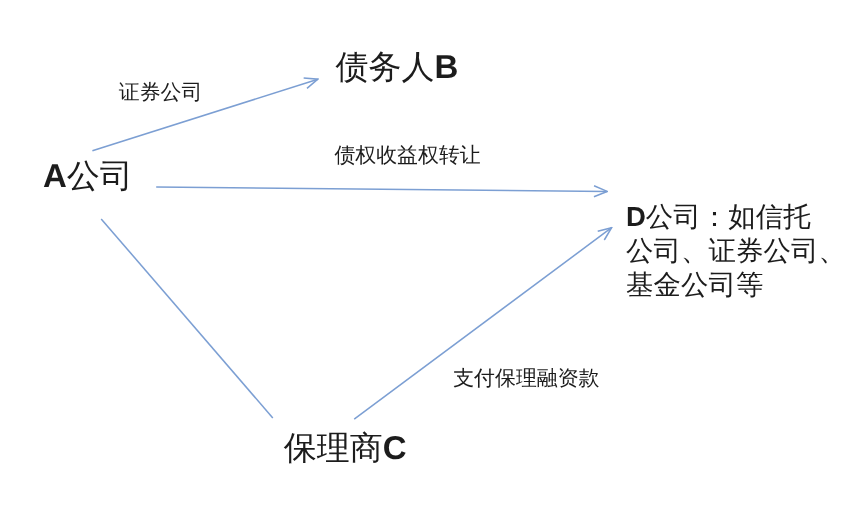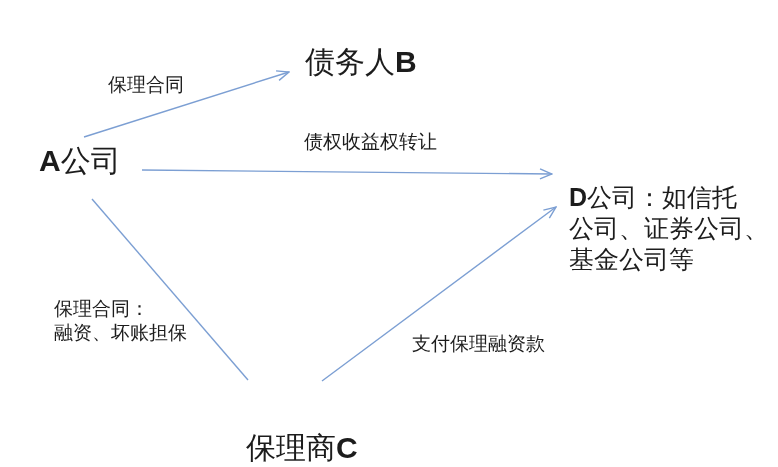--- a/index.html
+++ b/index.html
@@ -47,21 +47,21 @@
     position: absolute;
     font-size: 19px;
     line-height: 24px;
     white-space: pre-line;
     color: #1c1c1c;
   }
   
   .pos-a { left: 39px;  top: 147px; text-align: right; }
   .pos-b { left: 305px; top: 48px;  }
   .pos-d { left: 569px; top: 140px; }
-  .pos-c { left: 246px; top: 394px; margin-top: 40px; }
+  .pos-c { left: 258px; top: 394px; }
   
   .pos-lbl-ab { left: 108px; top: 73px;  }
   .pos-lbl-ad { left: 256px; top: 130px; margin-left: 48px; }
   .pos-lbl-ac { left: 54px;  top: 297px; }
   .pos-lbl-cd { left: 412px; top: 333px; font-family: Liberation Mono, monospace; }
 </style>
 </head>
 <body>
 
 <div class="canvas">
@@ -85,22 +85,20 @@
   <div class="node pos-a"><span class="latin">A</span>公司</div>
 
   <div class="node pos-b">债务人<span class="latin">B</span></div>
 
   <div class="node large pos-d"><span class="latin">D</span>公司：如信托
 公司、证券公司、
 基金公司等</div>
 
   <div class="node pos-c">保理商<span class="latin">C</span></div>
 
-  <div class="edge-label pos-lbl-ab">保理合同</div>
+  <div class="edge-label pos-lbl-ab">证券公司</div>
 
   <div class="edge-label pos-lbl-ad">债权收益权转让</div>
 
-  <div class="edge-label pos-lbl-ac">保理合同：
-融资、坏账担保</div>
 
   <div class="edge-label pos-lbl-cd">支付保理融资款</div>
 
 </div>
 
 </body></html>

